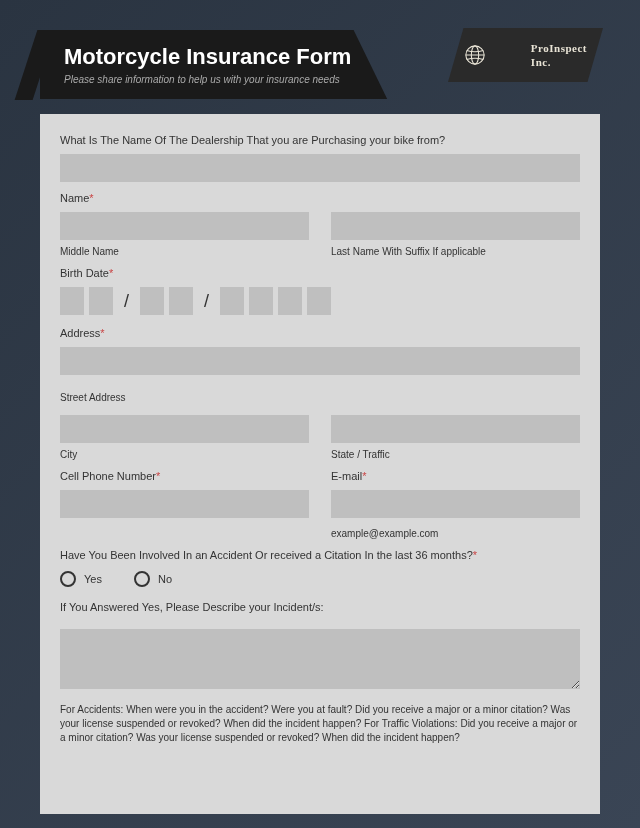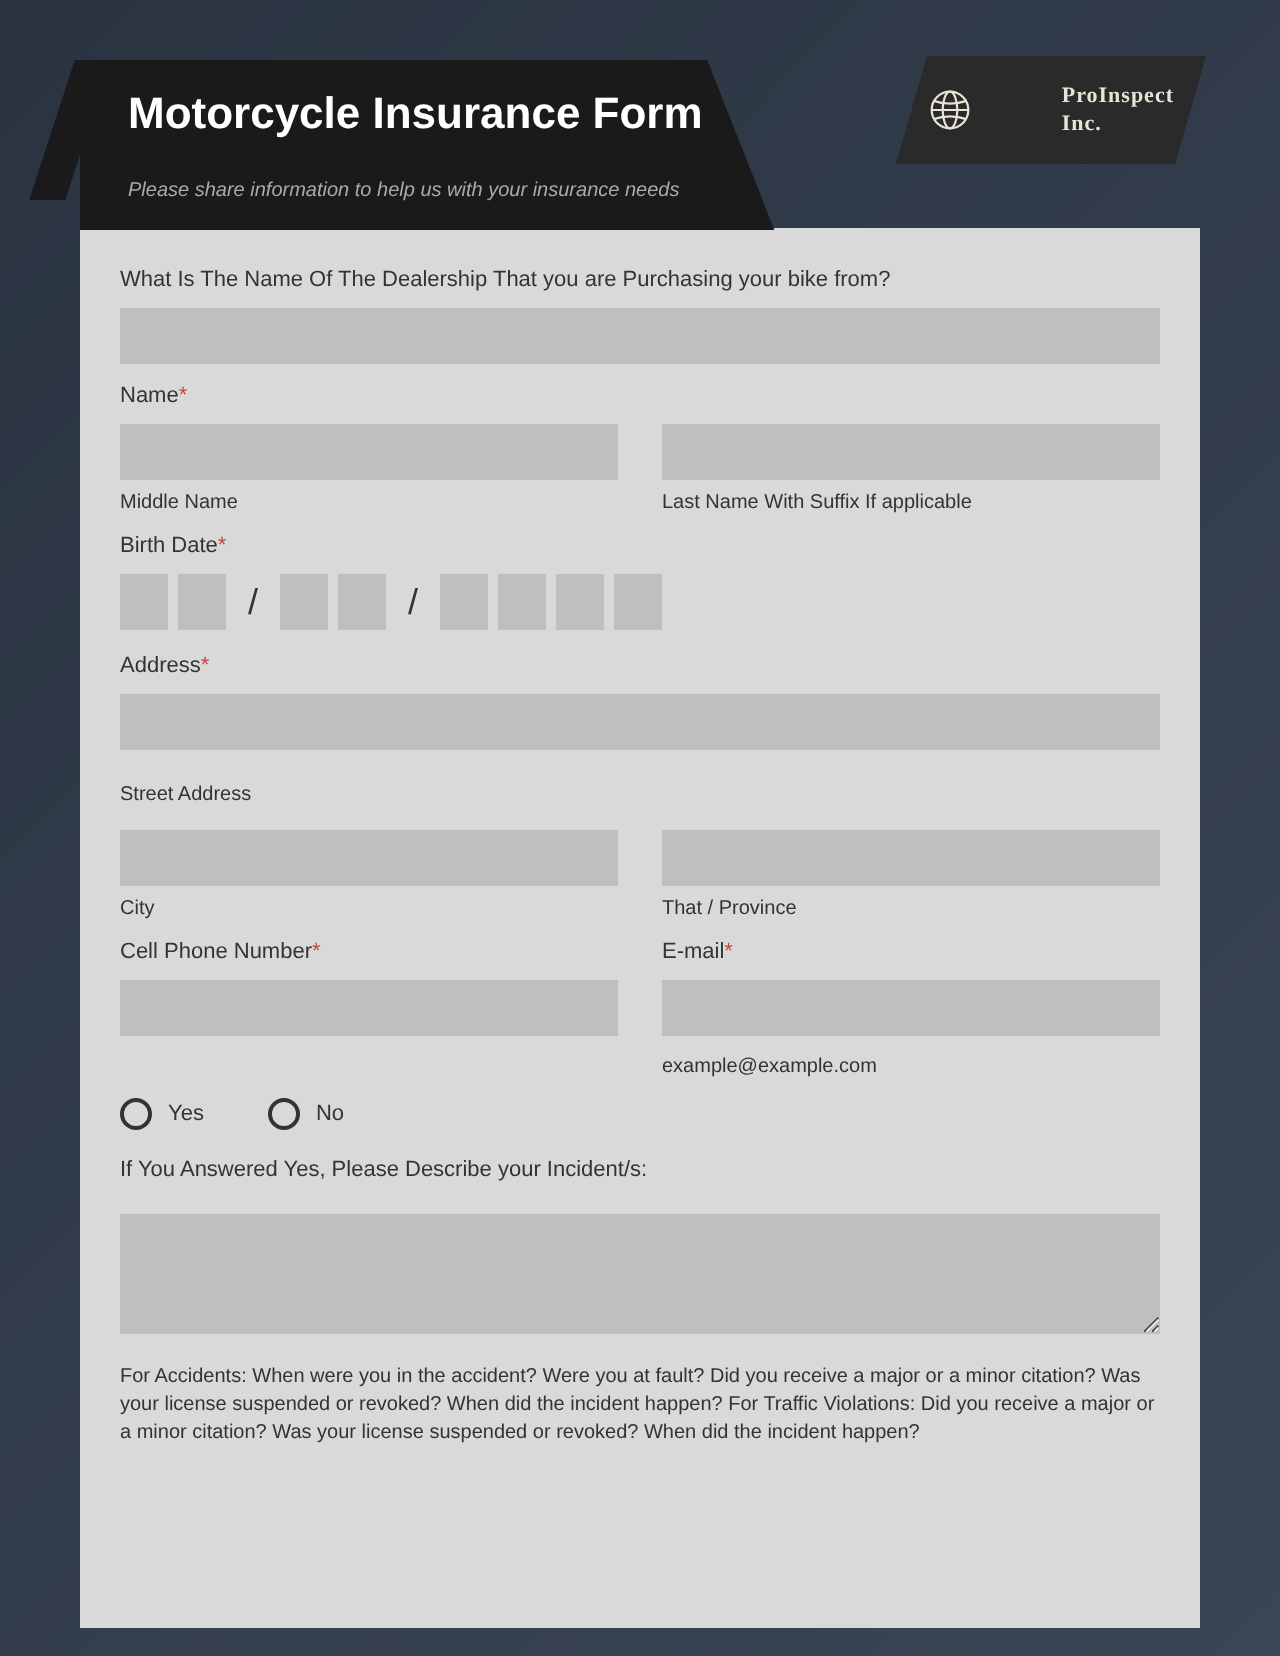--- a/index.html
+++ b/index.html
@@ -28,21 +28,21 @@
       width: 18px;
       height: 100%;
       background: #1a1a1a;
       transform: skewX(-18deg);
       z-index: -1;
     }
     .header-title {
       color: #fff;
       font-size: 22px;
       font-weight: bold;
-      margin-bottom: 20px;
+      margin-bottom: 4px;
     }
     .header-subtitle {
       color: #aaa;
       font-size: 10px;
       font-style: italic;
     }
     .logo-box {
       position: absolute;
       right: -3px;
       top: -2px;
@@ -235,40 +235,43 @@
   <input class="input-full" style="margin-bottom: 6px;">
   <div class="sub-label" style="margin-bottom:12px;margin-top:11px;">Street Address</div>
 
   <div class="two-col">
     <div>
       <input class="name-input" style="">
       <div class="sub-label">City</div>
     </div>
     <div>
       <input class="name-input" style="">
-      <div class="sub-label">That / Province</div>
+      <div class="sub-label">State / Traffic</div>
     </div>
   </div>
 
   <div class="two-col section-gap">
     <div>
       <div class="question">
         <span>Cell Phone Number</span><span class="required">*</span>
       </div>
       <input class="name-input" style="">
     </div>
     <div>
       <div class="question">
         <span>E-mail</span><span class="required">*</span>
       </div>
       <input class="name-input" style="">
       <div class="helper-text">example@example.com</div>
     </div>
   </div>
 
+  <div class="question section-gap">
+    <span>Have You Been Involved In an Accident Or received a Citation In the last 36 months?</span><span class="required">*</span>
+  </div>
   <div class="radio-row">
     <div class="radio-item">
       <div class="radio-circle"></div>
       <span class="radio-label">Yes</span>
     </div>
     <div class="radio-item">
       <div class="radio-circle"></div>
       <span class="radio-label">No</span>
     </div>
   </div>

